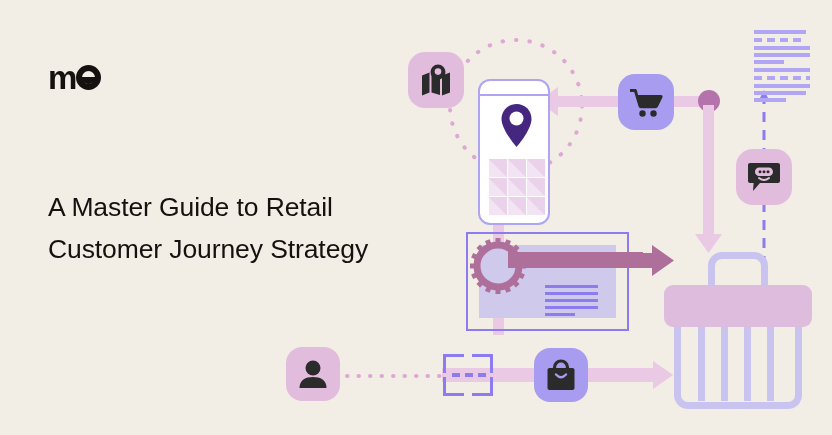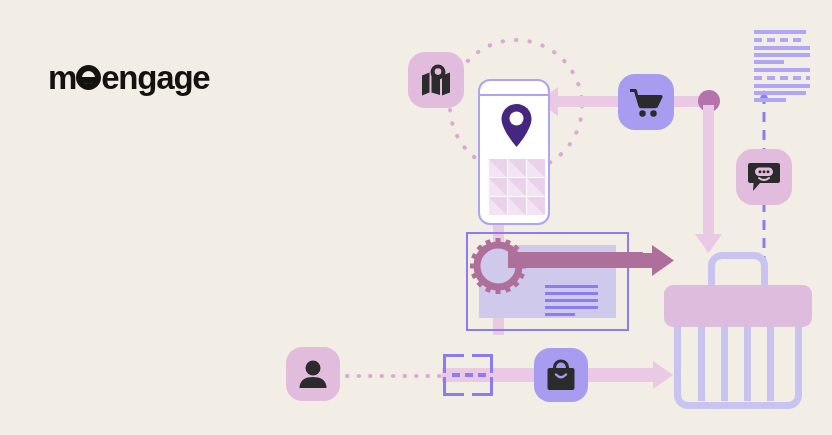--- a/index.html
+++ b/index.html
@@ -156,23 +156,26 @@
 <body>
 
 <div id="banner">
 
   <div class="brand">
     <span class="wordmark">m</span>
     <span class="logo-o">
       <span class="ring"></span>
         <span class="smile"></span>
     </span>
-    <span class="wordmark">engage</span>
   </div>
 
+  <h1 class="headline">
+    <span class="ln">A Master Guide to Retail</span>
+    <span class="ln">Customer Journey Strategy</span>
+  </h1>
 
   <div class="abs" style="left:0;top:0;width:832px;height:435px;">
 
     <svg class="abs" style="left:446px;top:36px;" width="140" height="140">
       <circle cx="70" cy="70" r="66" fill="none" stroke="#DDA8D4" stroke-width="4" stroke-linecap="round" stroke-dasharray="0.5 13"></circle>
     </svg>
 
     <div class="abs pinkbar" style="left:556px;top:96px;width:154px;height:11px;"></div>
     <svg class="abs" style="left:536px;top:84px;" width="34" height="35">
       <path d="M2 17.5 L22 3 L22 12 L34 12 L34 23 L22 23 L22 32 Z" fill="#E9C9E4"></path>

